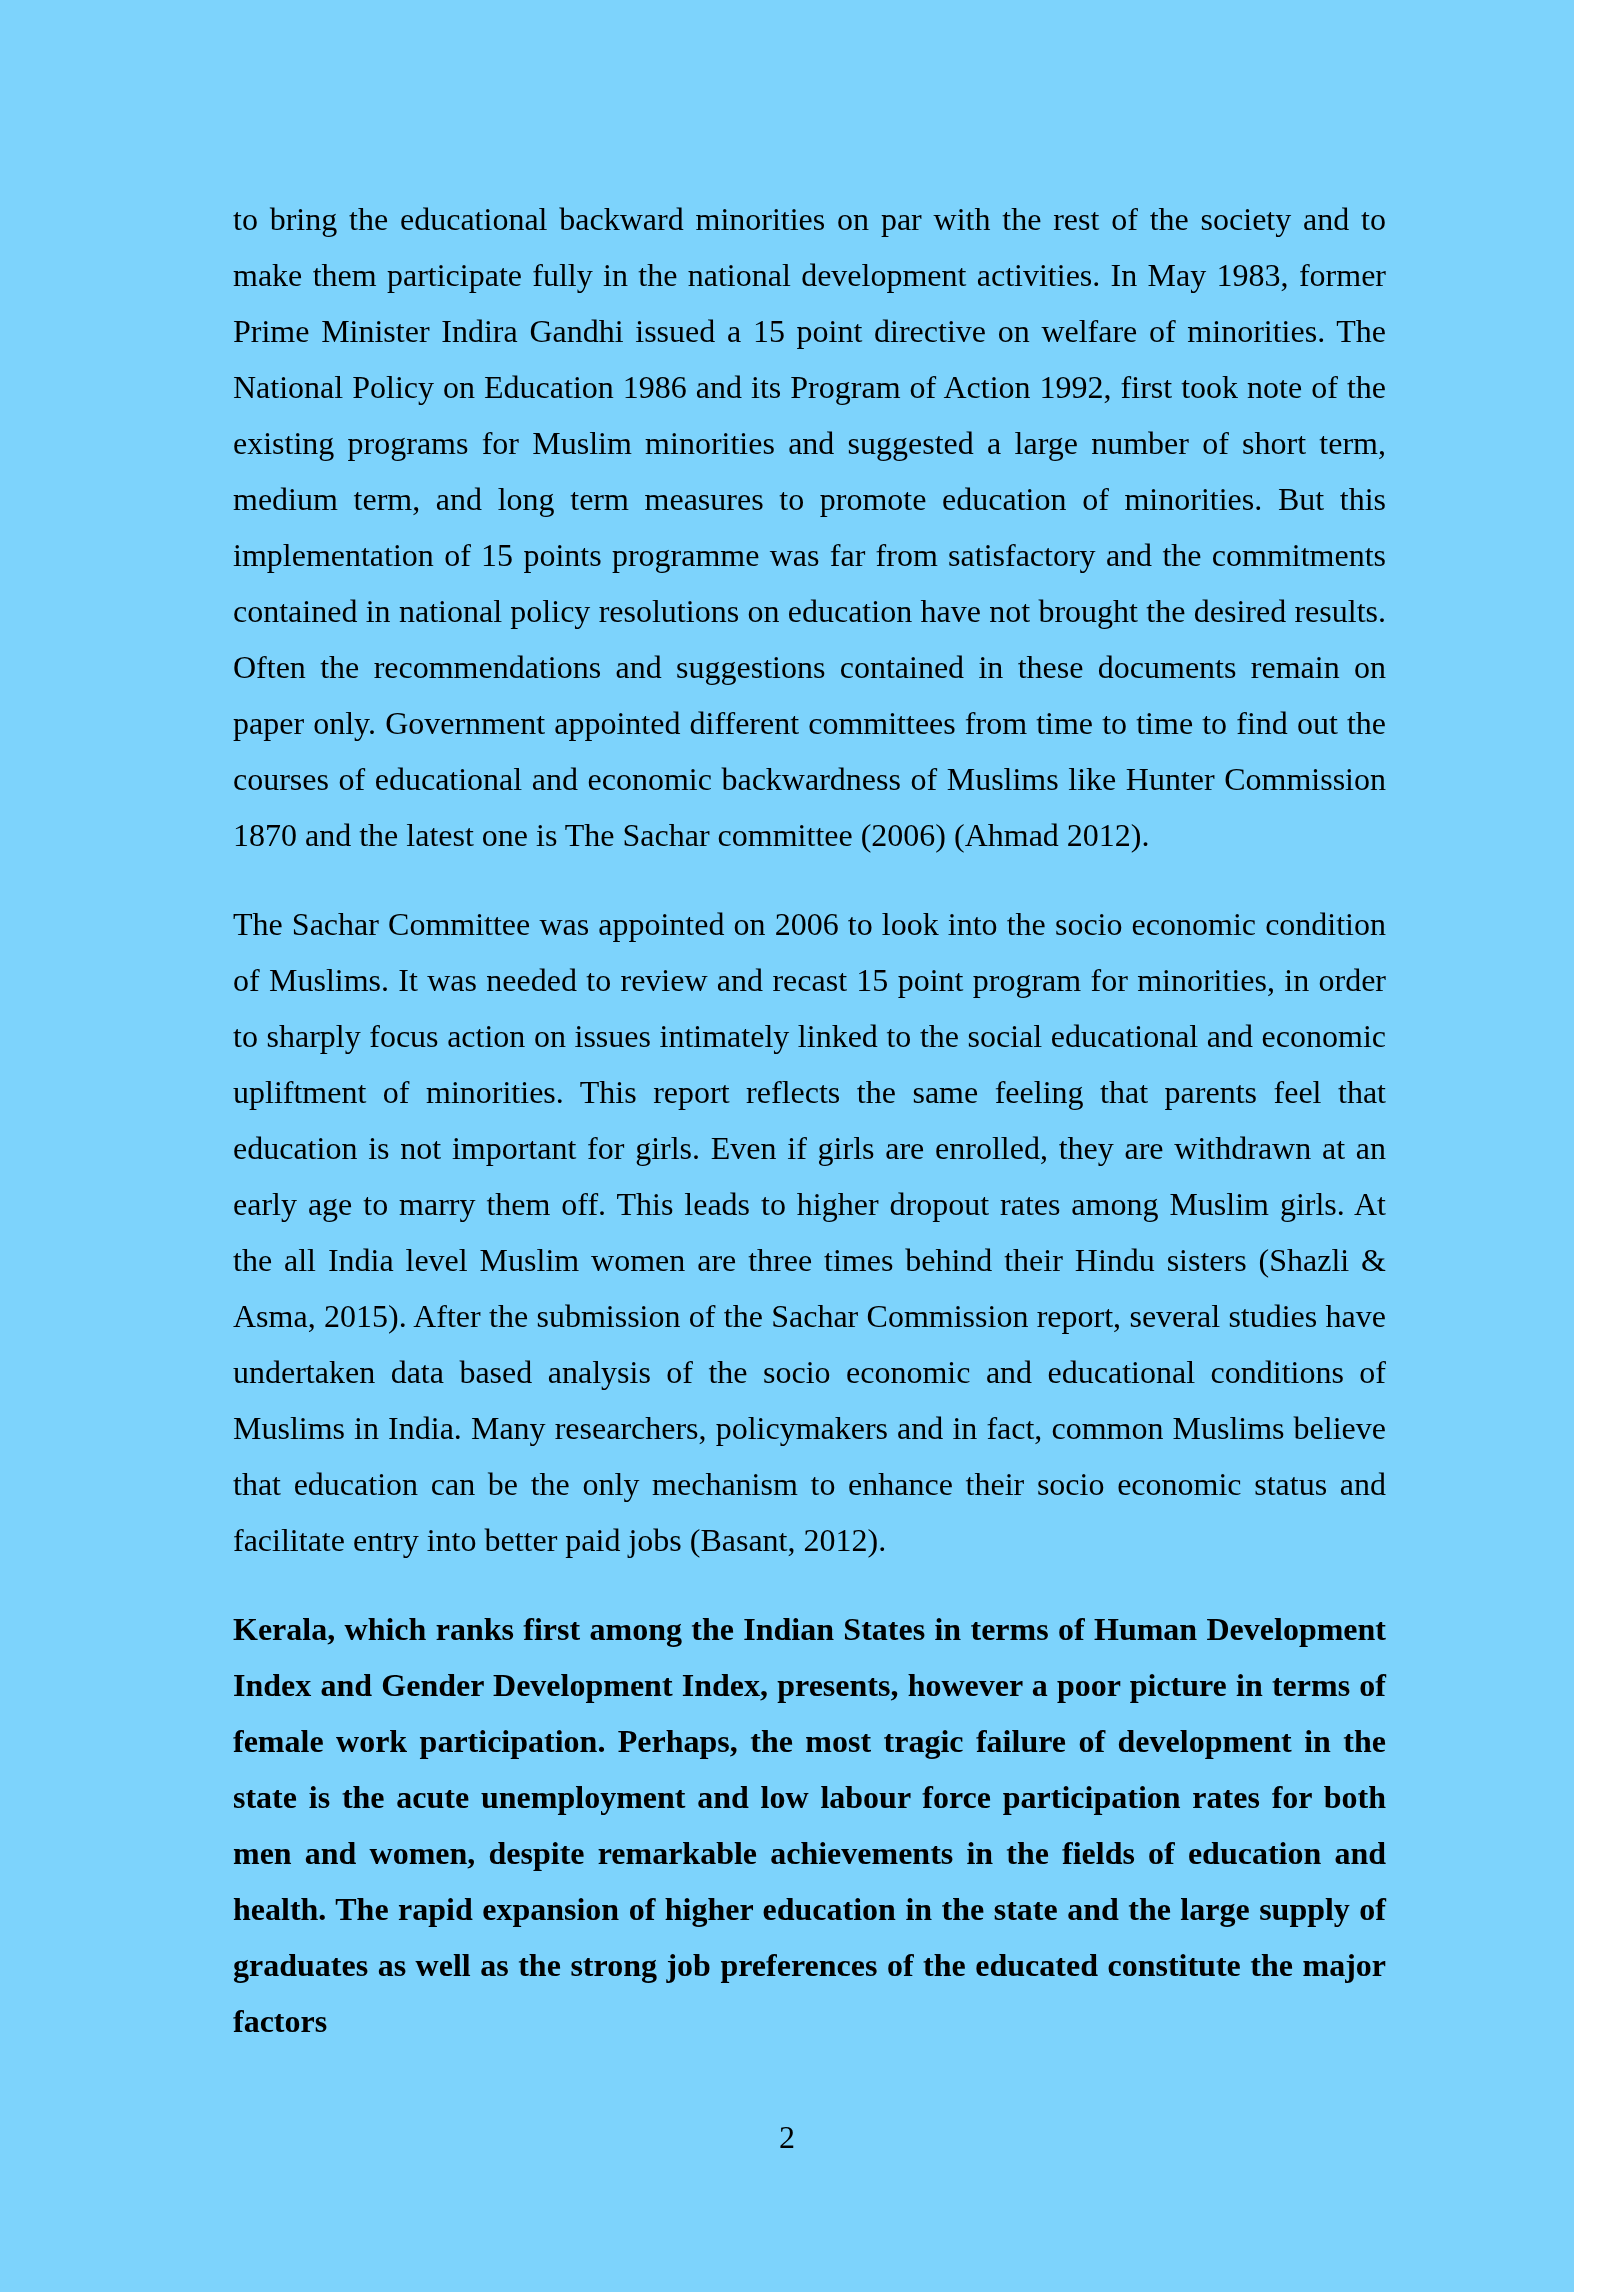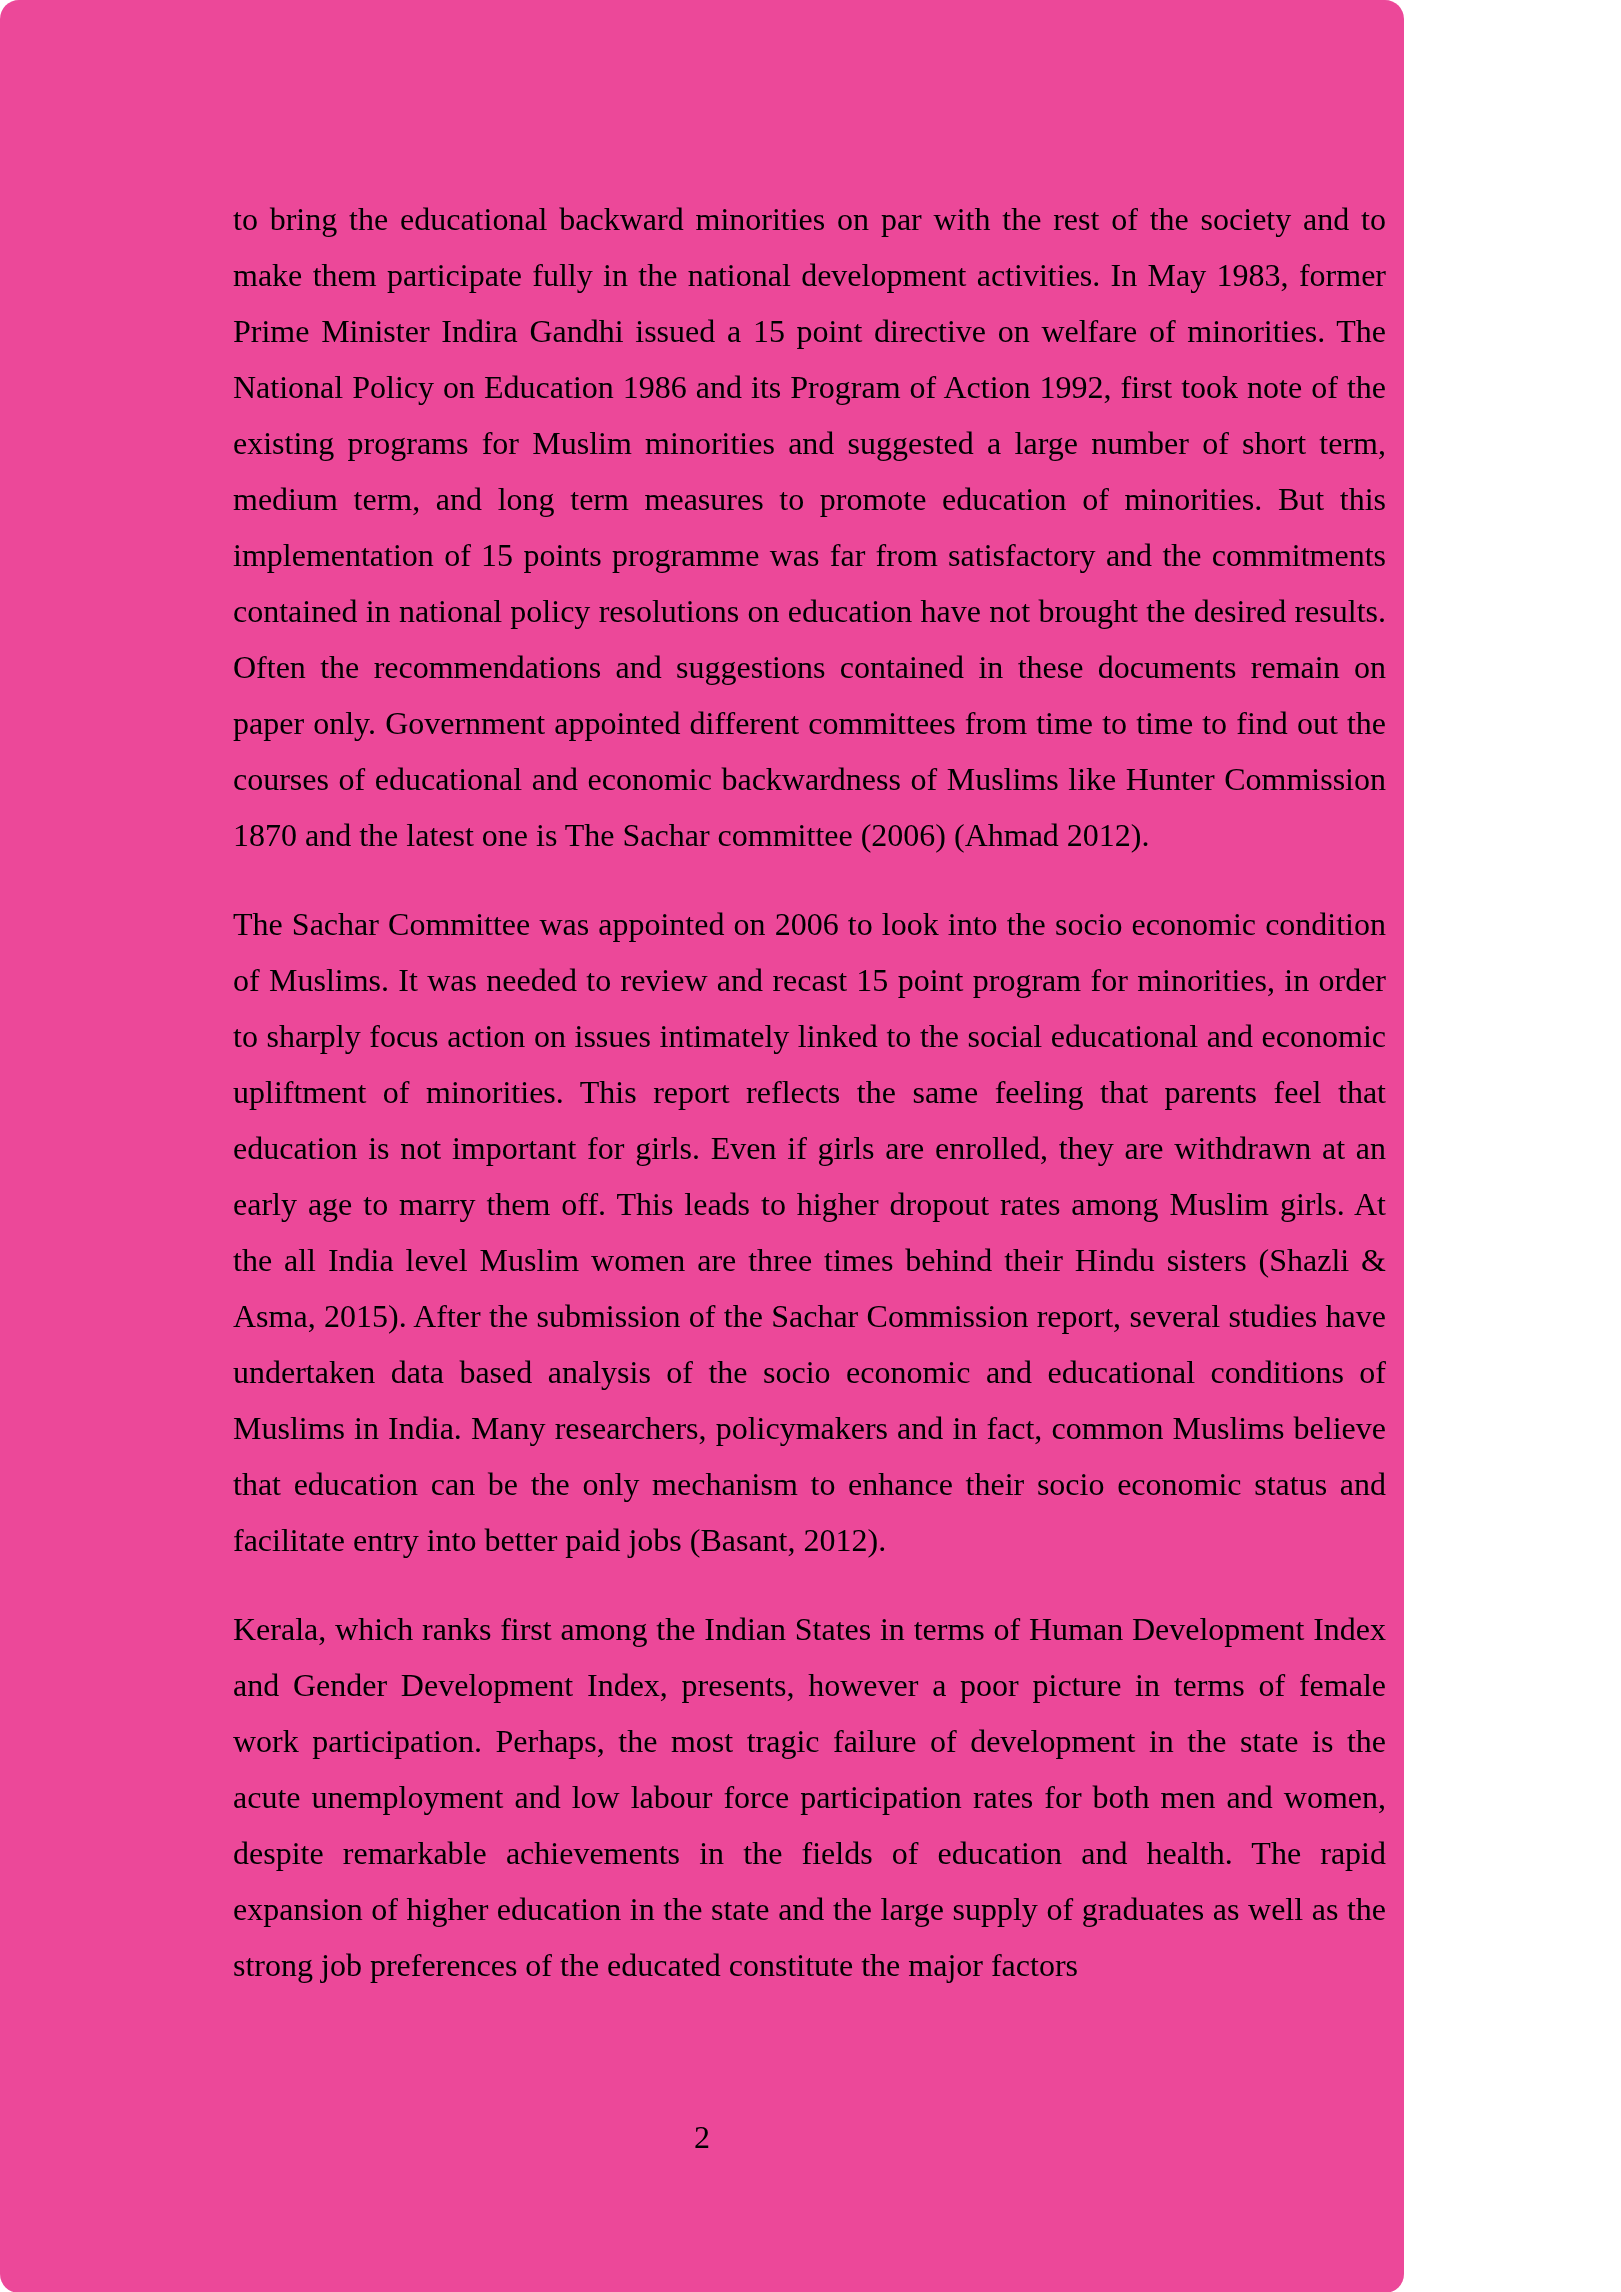--- a/index.html
+++ b/index.html
@@ -2,43 +2,43 @@
 <html><head>
 <meta charset="utf-8">
 <style>
   html, body {
     margin: 0;
     padding: 0;
     background: #ffffff;
   }
   .page {
     position: relative;
-    width: 1404px;
+    width: 1574px;
     height: 2293px;
-    background: #ec4899;
+    background: #7dd3fc;
     overflow: hidden;
     font-family: "Liberation Serif", "DejaVu Serif", serif;
     color: #000000;
-    border-radius: 19px;
   }
   .body-text {
     position: absolute;
     left: 233px;
     top: 191px;
     width: 1153px;
     font-size: 32px;
     line-height: 56px;
     text-align: justify;
   }
   .body-text p {
     margin: 0 0 33px 0;
     padding: 0;
   }
   .body-text p:last-child {
     margin-bottom: 0;
+    font-weight: bold;
   }
   .footer {
     position: absolute;
     left: 0;
     top: 2109px;
     width: 100%;
     text-align: center;
     font-size: 32px;
     line-height: 56px;
   }

